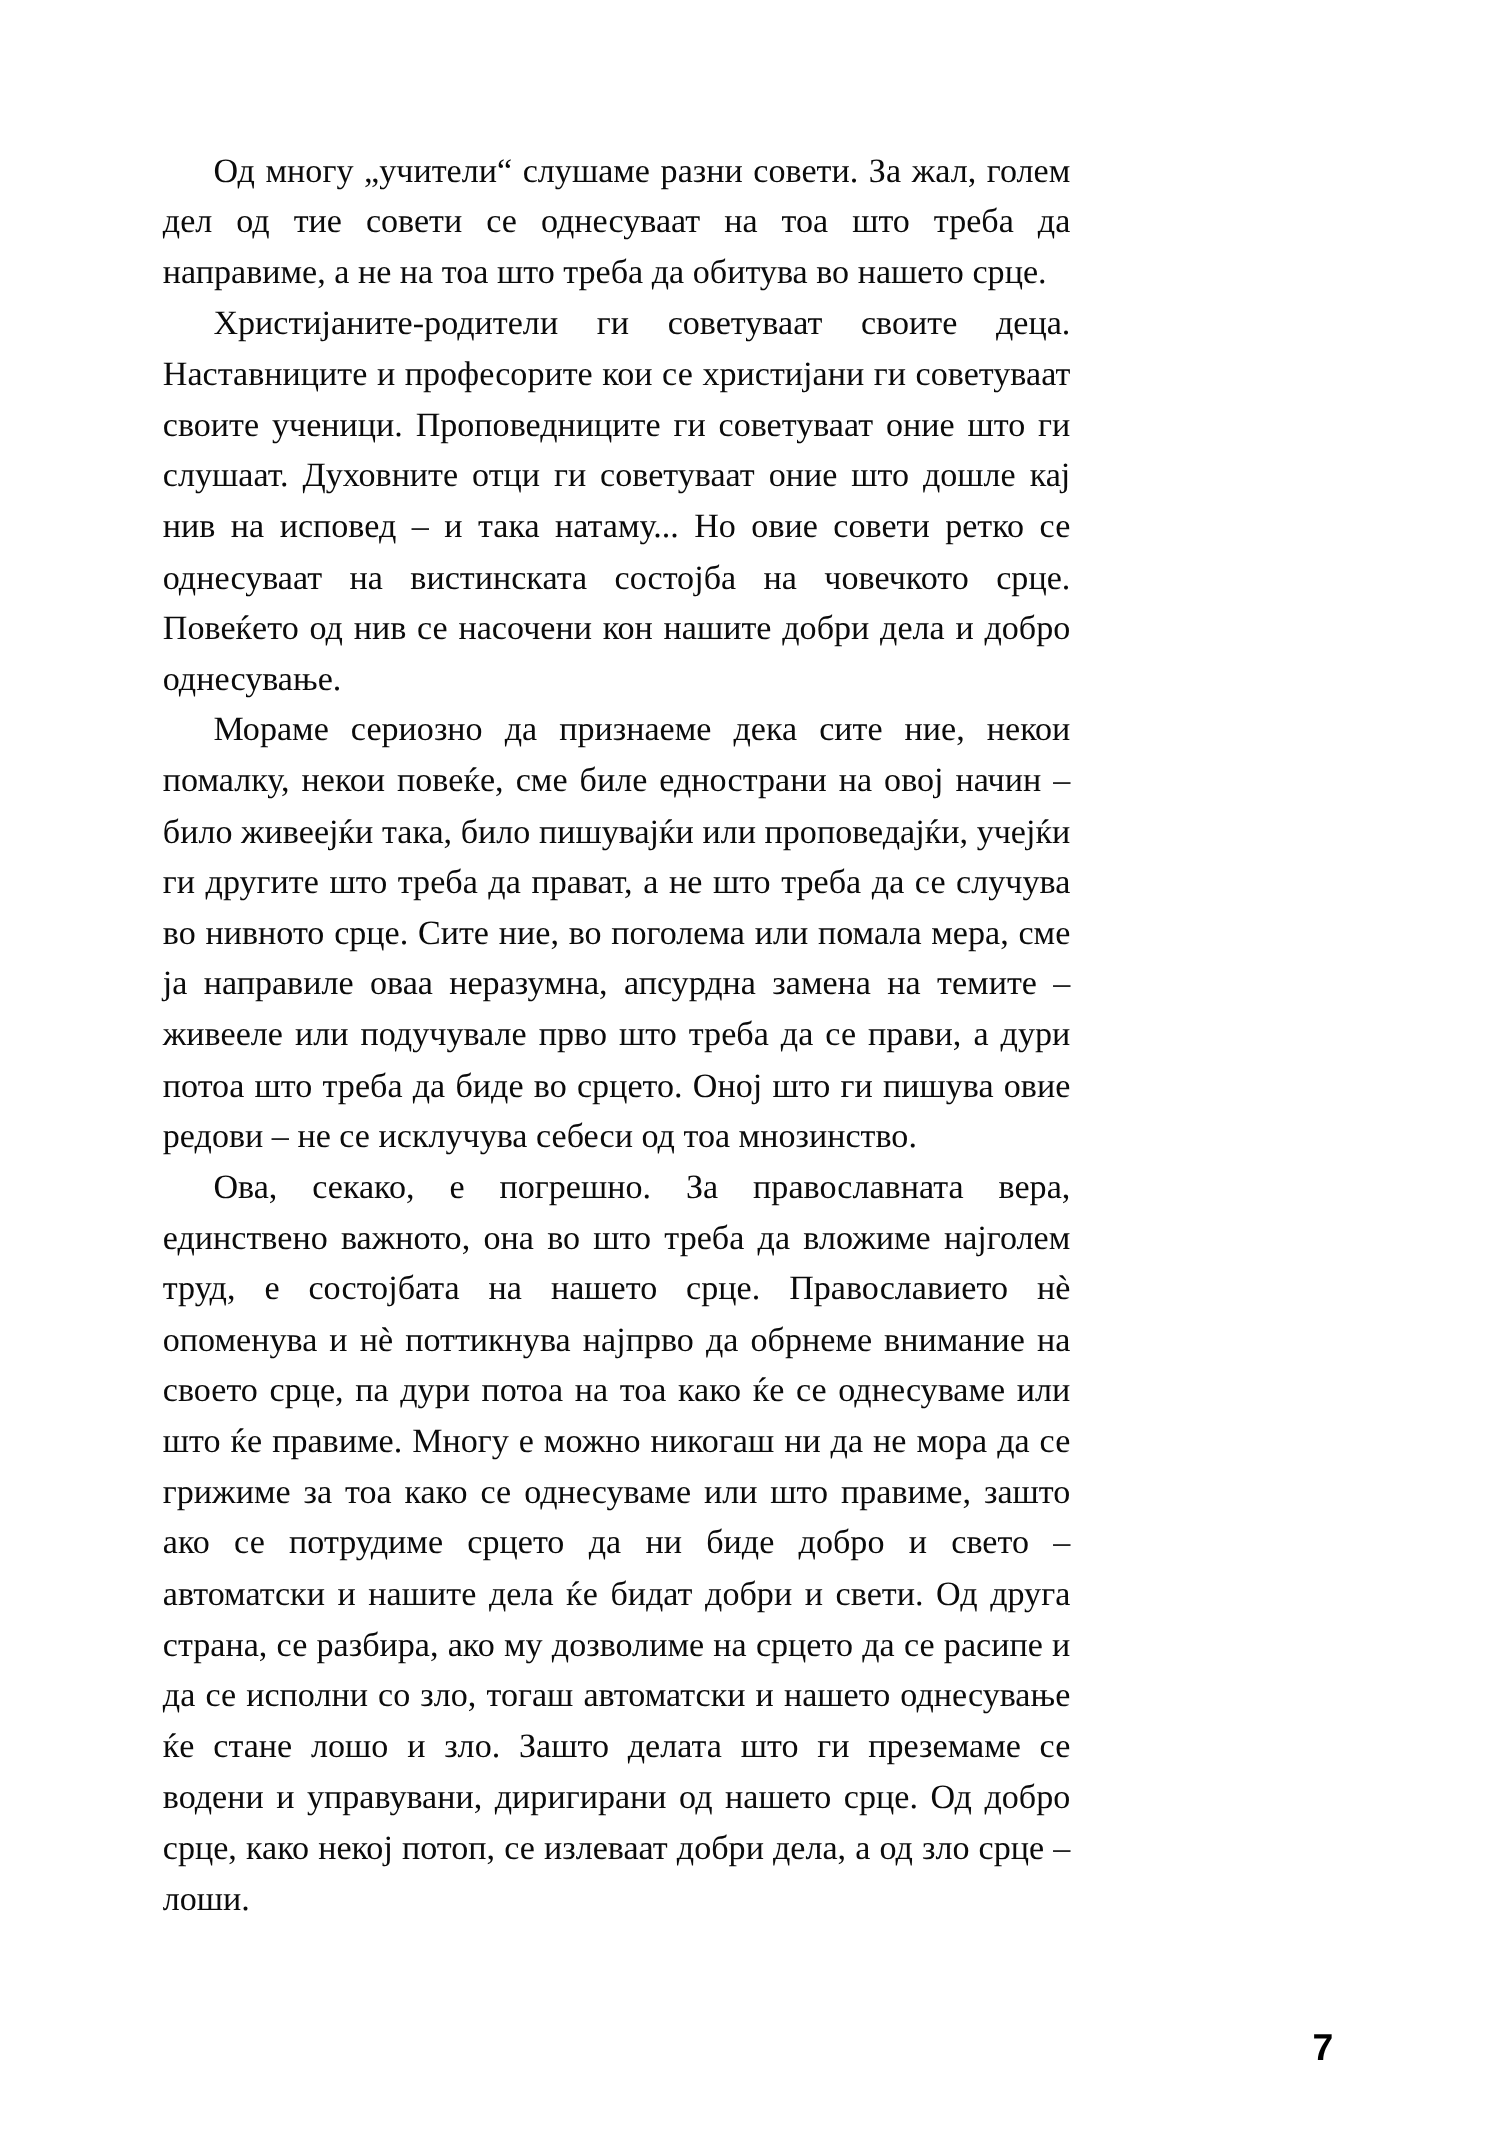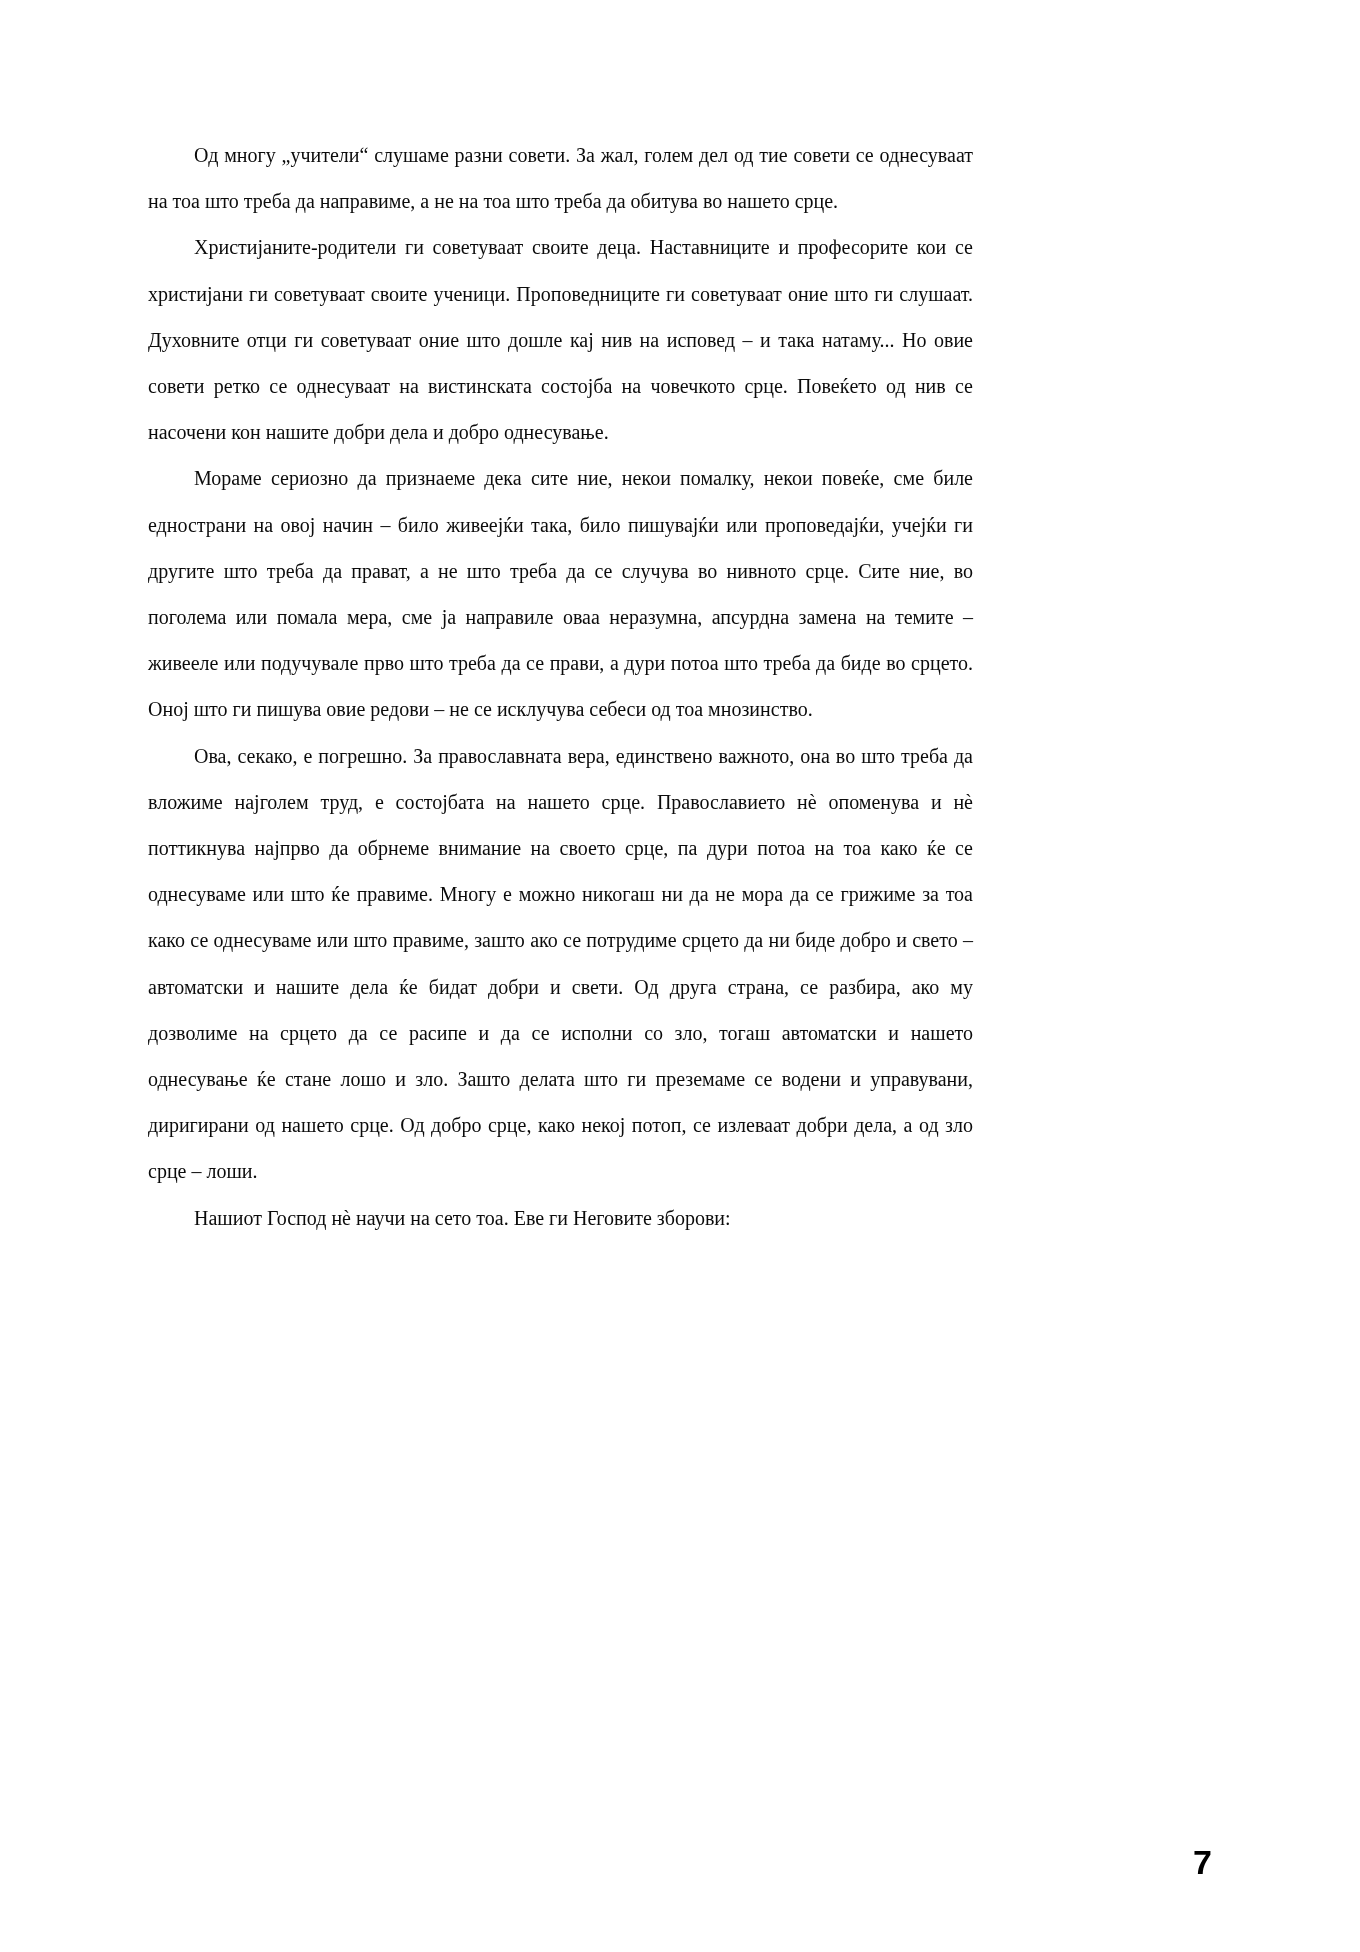--- a/index.html
+++ b/index.html
@@ -14,21 +14,21 @@
     background: #ffffff;
     box-sizing: border-box;
     overflow: hidden;
   }
   .text-block {
     position: absolute;
     left: 148px;
     top: 132px;
     width: 825px;
     font-family: "Liberation Serif", "DejaVu Serif", serif;
-    font-size: 20px;
+    font-size: 31px;
     line-height: 46.2px;
     color: #0b0b0b;
     text-align: justify;
     text-justify: inter-word;
     -webkit-hyphens: none;
     hyphens: none;
     font-kerning: normal;
   }
   .para {
     margin: 0;
@@ -52,18 +52,17 @@
 </head>
 <body>
 
 <div class="page">
 
   <div class="text-block">
     <p class="para">Од многу „учители“ слушаме разни совети. За жал, голем дел од тие совети се однесуваат на тоа што треба да направиме, а не на тоа што треба да обитува во нашето срце.</p>
     <p class="para">Христијаните-родители ги советуваат своите деца. Наставниците и професорите кои се христијани ги советуваат своите ученици. Проповедниците ги советуваат оние што ги слушаат. Духовните отци ги советуваат оние што дошле кај нив на исповед – и така натаму... Но овие совети ретко се однесуваат на вистинската состојба на човечкото срце. Повеќето од нив се насочени кон нашите добри дела и добро однесување.</p>
     <p class="para">Мораме сериозно да признаеме дека сите ние, некои помалку, некои повеќе, сме биле еднострани на овој начин – било живеејќи така, било пишувајќи или проповедајќи, учејќи ги другите што треба да прават, а не што треба да се случува во нивното срце. Сите ние, во поголема или помала мера, сме ја направиле оваа неразумна, апсурдна замена на темите – живееле или подучувале прво што треба да се прави, а дури потоа што треба да биде во срцето. Оној што ги пишува овие редови – не се исклучува себеси од тоа мнозинство.</p>
     <p class="para">Ова, секако, е погрешно. За православната вера, единствено важното, она во што треба да вложиме најголем труд, е состојбата на нашето срце. Православието нѐ опоменува и нѐ поттикнува најпрво да обрнеме внимание на своето срце, па дури потоа на тоа како ќе се однесуваме или што ќе правиме. Многу е можно никогаш ни да не мора да се грижиме за тоа како се однесуваме или што правиме, зашто ако се потрудиме срцето да ни биде добро и свето – автоматски и нашите дела ќе бидат добри и свети. Од друга страна, се разбира, ако му дозволиме на срцето да се расипе и да се исполни со зло, тогаш автоматски и нашето однесување ќе стане лошо и зло. Зашто делата што ги преземаме се водени и управувани, диригирани од нашето срце. Од добро срце, како некој потоп, се излеваат добри дела, а од зло срце – лоши.</p>
-    <p class="para">Нашиот Господ нѐ научи на сето тоа. Еве ги Неговите зборови:</p>
   </div>
 
   <div class="page-number">7</div>
 
 </div>
 
 </body></html>

